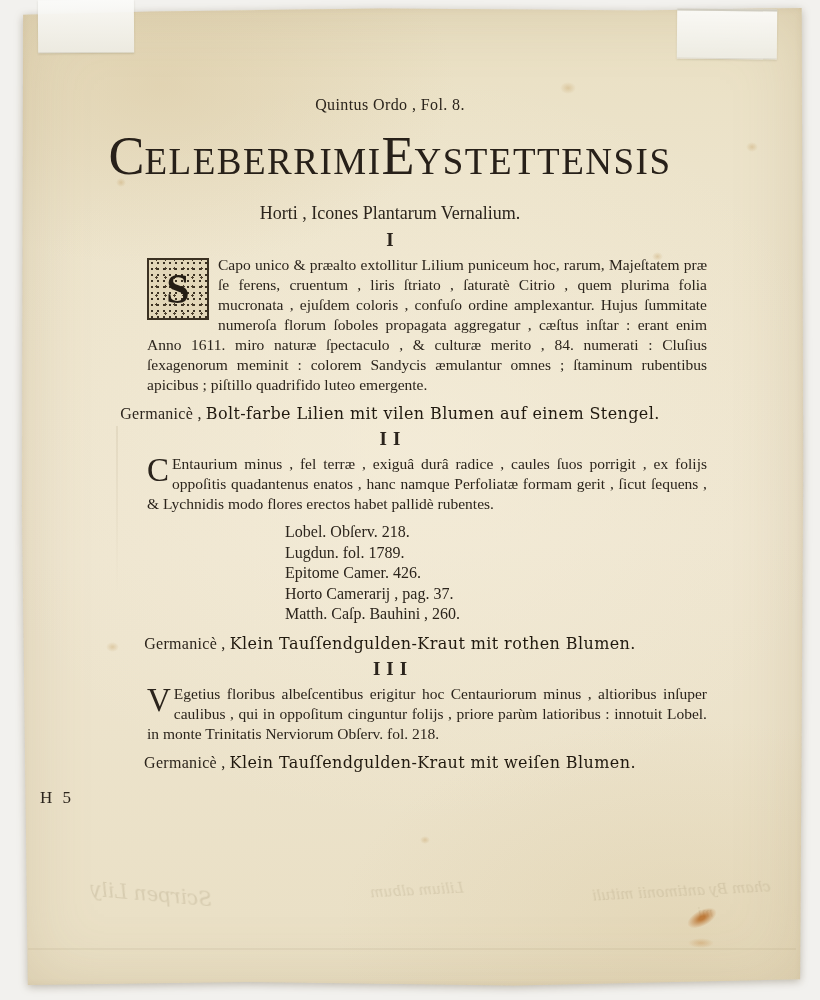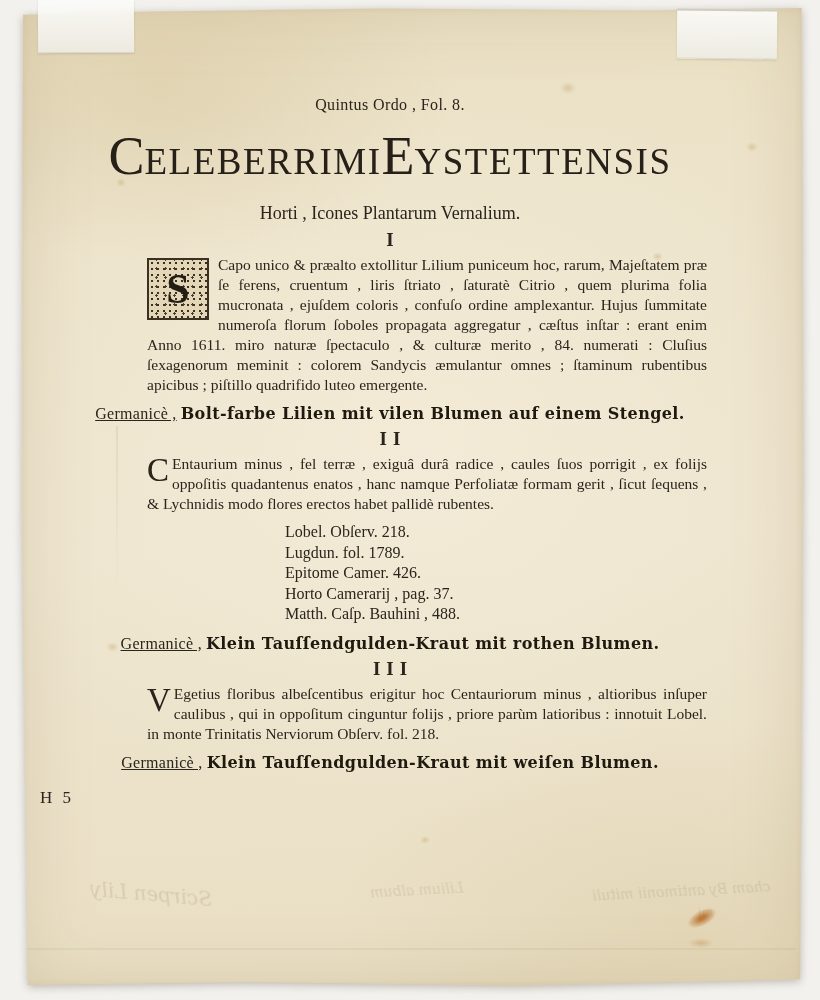--- a/index.html
+++ b/index.html
@@ -50,22 +50,22 @@
     background-color:#e3d7b8;
     background-image:
       radial-gradient(#3b3122 1.1px, transparent 1.4px),
       radial-gradient(#4a3d2a 1px, transparent 1.3px);
     background-size:6px 6px, 9px 9px;background-position:0 0,3px 4px;
     border:2px solid #3b3122;box-sizing:border-box;
     font-size:42px;font-weight:bold;color:#241d14;
   }
   .lead2{float:left;font-size:33px;line-height:.85;margin:2px 3px 0 0;}
   .german{margin-top:9px;text-align:center;font-size:16px;}
-  .glabel{letter-spacing:.3px;text-decoration:underline;}
-  .fraktur{font-family:"DejaVu Serif",serif;font-weight:bold;letter-spacing:.4px;color:#20190f;}
+  .glabel{letter-spacing:.3px;}
+  .fraktur{font-family:"DejaVu Serif",serif;font-weight:normal;letter-spacing:.4px;color:#20190f;}
   .refs{margin:8px 0 0 245px;font-size:16px;line-height:20.5px;}
   .sig{margin-top:16px;text-align:left;font-size:17px;letter-spacing:3px;}
   .ghost{position:absolute;font-family:"DejaVu Serif",serif;font-style:italic;
     color:#7c6b45;opacity:.17;transform:scaleX(-1) rotate(3deg);filter:blur(.7px);
     white-space:nowrap;}
   .ghost.a{left:70px;top:876px;font-size:20px;transform:scaleX(-1) rotate(-5deg);}
   .ghost.b{left:350px;top:876px;font-size:14px;}
   .ghost.c{left:572px;top:877px;font-size:14px;}
   .ghost.d{left:678px;top:900px;font-size:12px;}
   .stain{position:absolute;border-radius:50%;}
@@ -115,21 +115,21 @@
 
         <div class="numeral">II</div>
         <div class="para"><span class="lead2">C</span><span>Entaurium minus , fel terræ , exiguâ durâ radice , caules ſuos porrigit , ex folijs oppoſitis quadantenus enatos , hanc namque Perfoliatæ formam gerit , ſicut ſequens , &amp; Lychnidis modo flores erectos habet pallidè rubentes.</span>
         </div>
 
         <div class="refs">
           <div class="ref">Lobel. Obſerv. 218.</div>
           <div class="ref">Lugdun. fol. 1789.</div>
           <div class="ref">Epitome Camer. 426.</div>
           <div class="ref">Horto Camerarij , pag. 37.</div>
-          <div class="ref">Matth. Caſp. Bauhini , 488.</div>
+          <div class="ref">Matth. Caſp. Bauhini , 260.</div>
         </div>
 
         <div class="german"><span class="glabel">Germanicè ,</span> <span class="fraktur">Klein Tauſſendgulden-Kraut mit rothen Blumen.</span></div>
 
         <div class="numeral">III</div>
         <div class="para"><span class="lead2">V</span><span>Egetius floribus albeſcentibus erigitur hoc Centauriorum minus , altioribus inſuper caulibus , qui in oppoſitum cinguntur folijs , priore parùm latioribus : innotuit Lobel. in monte Trinitatis Nerviorum Obſerv. fol. 218.</span>
         </div>
         <div class="german"><span class="glabel">Germanicè ,</span> <span class="fraktur">Klein Tauſſendgulden-Kraut mit weiſen Blumen.</span></div>
 
         <div class="sig">H 5</div>

